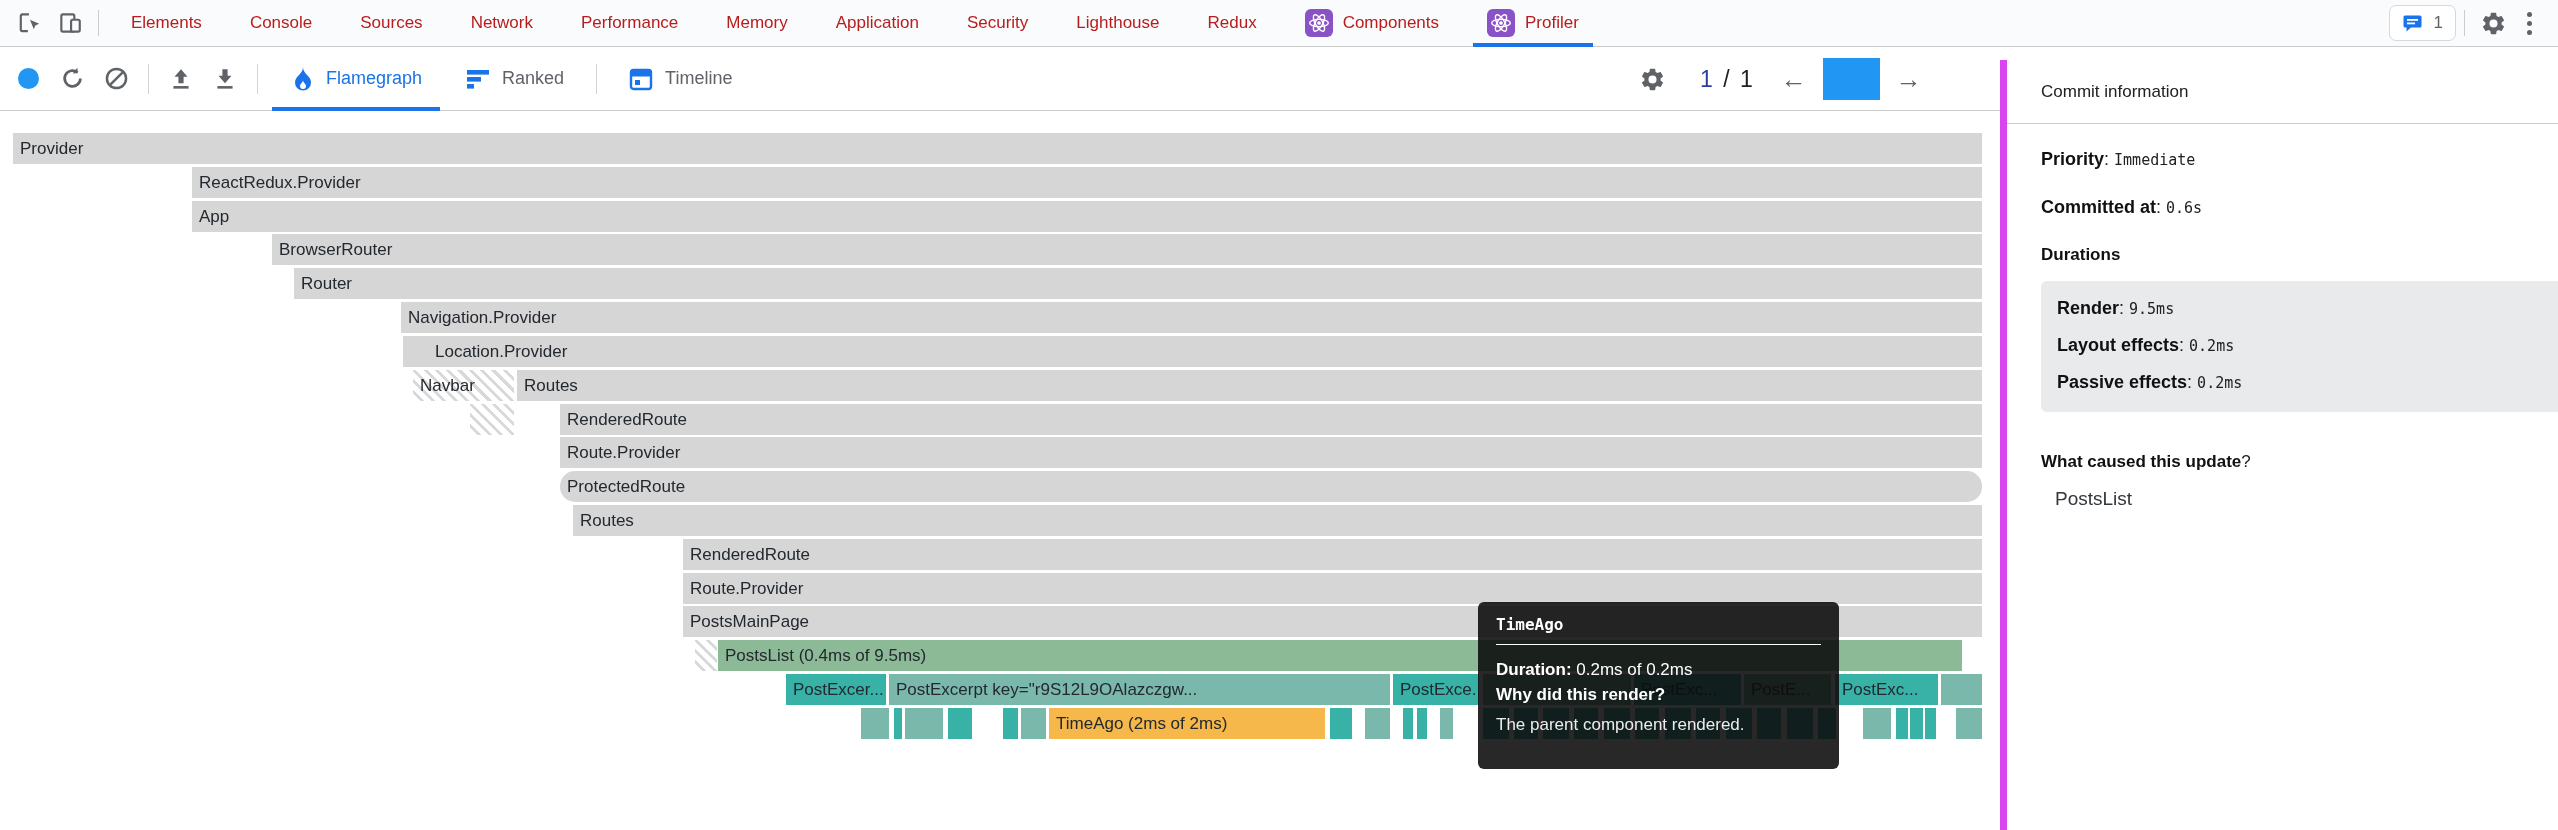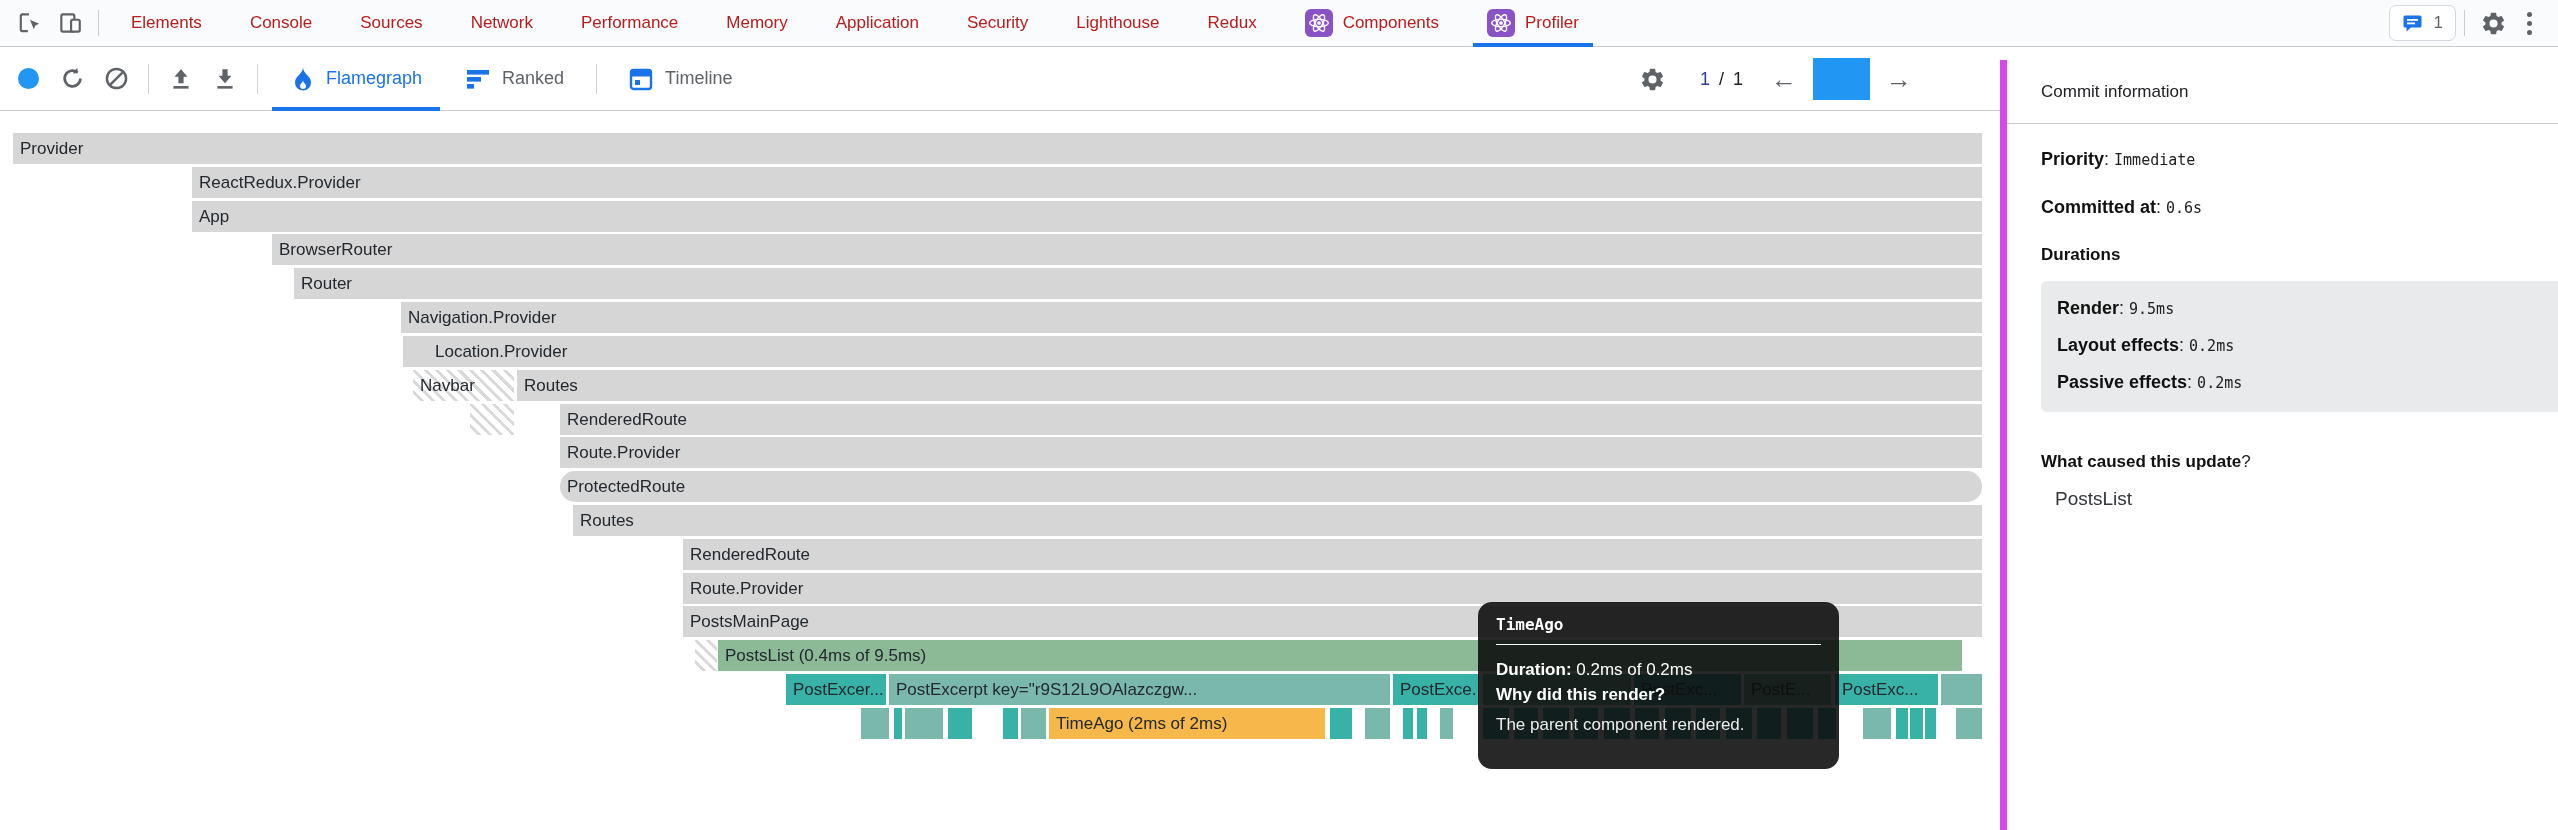--- a/index.html
+++ b/index.html
@@ -29,39 +29,39 @@
   .toolbar { position:absolute; left:0; top:47px; width:2000px; height:64px; background:#fff;
     border-bottom:1px solid #ccc; display:flex; align-items:center; }
   .tool-btn { width:44px; height:44px; display:flex; align-items:center; justify-content:center; cursor:pointer; }
   .record-dot { width:21px; height:21px; border-radius:50%; background:#2196f3; }
   .tool-sep { width:1px; height:30px; background:#d5d5d5; margin:0 10px; }
   .view-tab { position:relative; height:64px; display:flex; align-items:center; gap:12px;
     padding:0 22px; font-size:18px; color:#5f6368; cursor:pointer; }
   .view-tab.selected { color:#1a73e8; }
   .view-underline { position:absolute; left:4px; right:4px; bottom:0; height:4px; background:#1a73e8; }
   .tool-right { position:absolute; left:1630px; top:0; height:64px; display:flex; align-items:center; }
-  .pager { font-size:18px; color:#202124; margin:0 16px 0 26px; letter-spacing:2px; }
+  .pager { font-size:23px; color:#202124; margin:0 16px 0 26px; letter-spacing:2px; }
   .pager .cur { color:#2c3e9f; }
   .nav-arrow { font-size:26px; color:#5f6368; padding:0 10px; cursor:pointer; }
   .commit-rect { width:57px; height:42px; background:#2196f3; margin:0 6px; cursor:pointer; }
 
   
   .flame { position:absolute; left:0; top:0; width:2000px; height:830px; }
   .bar { position:absolute; height:31px; line-height:31px; font-size:17px; color:#23292f;
     padding-left:7px; overflow:hidden; white-space:nowrap; cursor:pointer; }
   .bar.gray   { background:#d6d6d6; }
   .bar.green  { background:#8cba96; }
   .bar.teal   { background:#38b2a7; }
   .bar.sage   { background:#7ab8ac; }
   .bar.orange { background:#f6b84a; }
   .bar.hatch  { background:repeating-linear-gradient(45deg,#ffffff 0px,#ffffff 5px,#d9d9d9 5px,#d9d9d9 8px); }
 
   
   .tooltip { position:absolute; left:1478px; top:602px; width:361px; height:167px;
-    background:rgba(10,10,10,0.88); border-radius:14px; padding:13px 18px; color:#fff; z-index:50; }
+    background:rgba(10,10,10,0.88); border-radius:6px; padding:13px 18px; color:#fff; z-index:50; }
   .tt-title { font-family:"DejaVu Sans Mono", monospace; font-weight:bold; font-size:16px; }
   .tooltip hr { border:none; border-top:1px solid #fff; margin:10px 0 12px 0; }
   .tt-line { font-size:17px; line-height:25px; }
   .tt-line b { font-weight:bold; }
   .tt-why { color:#ececec; margin-top:8px; font-size:17px; }
 
   
   .rightpanel { position:absolute; left:2000px; top:60px; width:654px; height:783px;
     background:#fff; border-left:7px solid #d946ef; }
   .rp-header { height:64px; border-bottom:1px solid #ccc; display:flex; align-items:center;

